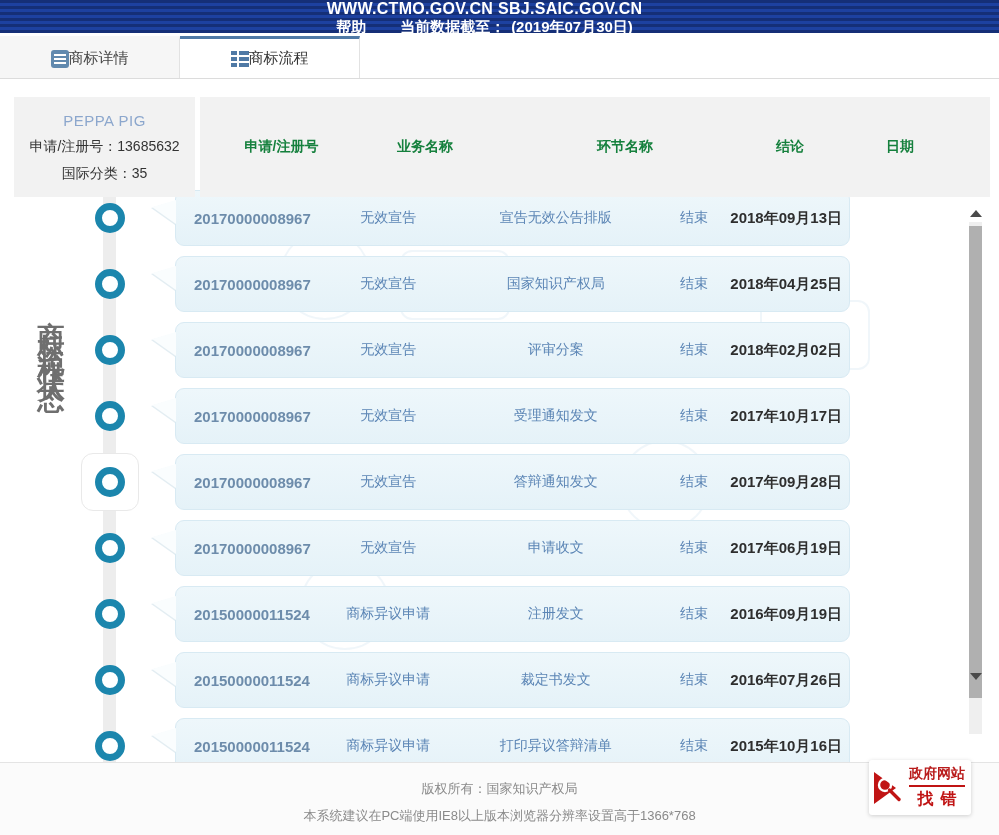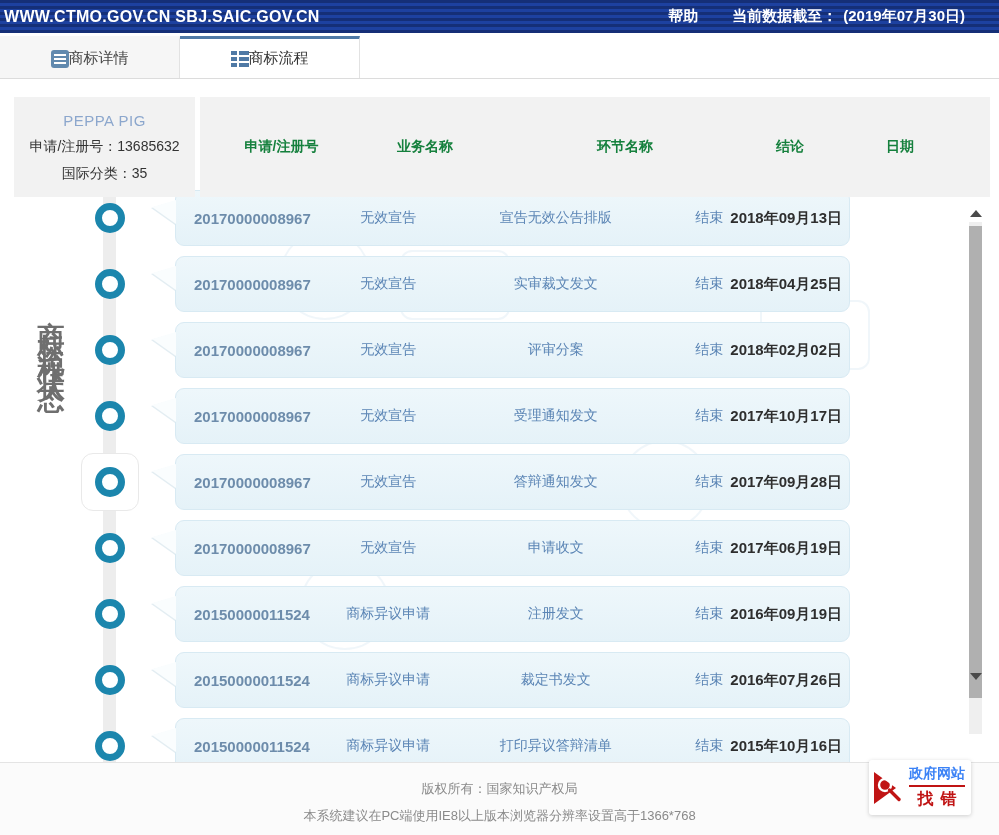--- a/index.html
+++ b/index.html
@@ -5,21 +5,21 @@
   * { margin:0; padding:0; box-sizing:border-box; }
   html,body { background:#e9e9e9; }
   body { font-family:"Liberation Sans","DejaVu Sans",sans-serif; }
   #app { position:relative; width:999px; height:835px; background:#fff; overflow:hidden; margin:0 auto; }
 
   
   .topbar {
     position:absolute; top:0; left:0; right:0; height:33px; z-index:10;
     background:repeating-linear-gradient(180deg,#152f77 0 3px,#1d41a0 3px 6px);
     display:flex; align-items:center; justify-content:space-between;
-    color:#fff; font-weight:bold; font-size:15px; padding:0 34px 0 4px;
+    color:#fff; font-weight:bold; font-size:15px; padding:0 34px 0 4px;flex-direction:column;
   }
   .topbar .brand { letter-spacing:.3px; font-size:16px; }
   .topbar .right { display:flex; align-items:center; gap:34px; }
   .topbar .cutoff { display:flex; gap:6px; }
   .topbar .help { cursor:pointer; }
 
   
   .tabs { position:absolute; top:36px; left:0; right:0; height:43px; display:flex; border-bottom:1px solid #dcdcdc; background:#fff; z-index:9; }
   .tab { width:180px; display:flex; align-items:center; justify-content:center; gap:0;
          font-size:15px; color:#444; background:#f6f6f6; border-right:1px solid #e2e2e2;
@@ -58,21 +58,21 @@
             background:linear-gradient(180deg,#eef7fb,#e5f2f8);
             border:1px solid #d8eaf3; border-radius:9px;
             display:flex; align-items:center; font-size:14px; }
   .bubble::before { content:""; position:absolute; left:-24px; top:9px; width:0; height:0;
             border-top:7px solid transparent; border-bottom:17px solid transparent;
             border-right:24px solid #fafdfe; filter:drop-shadow(-1px 1px 0 #e3edf2); }
   .c { display:block; }
   .c1 { width:180px; padding-left:18px; color:#6d8cab; font-weight:bold; font-size:15px; }
   .c2 { width:140px; text-align:center; color:#5b85b5; }
   .c3 { width:260px; text-align:center; color:#5b85b5; }
-  .c4 { width:70px;  text-align:right; color:#5b85b5; }
+  .c4 { width:70px;  text-align:center; color:#5b85b5; }
   .c5 { width:150px; text-align:center; color:#2e2e2e; font-weight:bold; font-size:15px; }
 
   
   .wm { position:absolute; border:2px solid rgba(130,185,210,.12); z-index:0; pointer-events:none; }
   .wm.ring { border-radius:50%; }
   .wm.sq { border-radius:12px; }
 
   
   .sbar { position:absolute; left:967px; top:190px; width:17px; height:572px; z-index:7; }
   .sbar .track { position:absolute; left:2px; top:32px; width:13px; height:512px; background:#efefef; }
@@ -84,21 +84,21 @@
   
   .footer { position:absolute; left:0; top:762px; width:999px; height:73px; background:#fbfbfb;
             border-top:1px solid #e4e4e4; z-index:6; text-align:center; color:#8a8a8a; font-size:13px; }
   .footer .l1 { margin-top:17px; }
   .footer .l2 { margin-top:9px; }
 
   .badge { position:absolute; right:28px; top:-3px; width:102px; height:55px; background:#fff;
            box-shadow:0 1px 4px rgba(0,0,0,.18); border-radius:3px; display:flex; align-items:center;
            gap:6px; padding:4px 6px 4px 4px; cursor:pointer; }
   .badge .txt { display:flex; flex-direction:column; align-items:center; flex:1; }
-  .badge .t1 { color:#3b82f6; font-weight:bold; font-size:14px; border-bottom:2px solid #c01414; padding-bottom:2px; }
+  .badge .t1 { color:#b91c1c; font-weight:bold; font-size:14px; border-bottom:2px solid #c01414; padding-bottom:2px; }
   .badge .t2 { color:#c01414; font-weight:bold; font-size:16px; letter-spacing:7px; margin-top:2px; text-indent:7px; }
 </style>
 </head>
 <body>
 
 <div id="app">
 
   <header class="topbar">
     <span class="brand">WWW.CTMO.GOV.CN SBJ.SAIC.GOV.CN</span>
     <span class="right">
@@ -168,21 +168,21 @@
         <span class="c c5">2018年09月13日</span>
       </div>
     </div>
 
     <div class="row-slot">
 
       <div class="node"></div>
       <div class="bubble">
         <span class="c c1">20170000008967</span>
         <span class="c c2">无效宣告</span>
-        <span class="c c3">实审裁文发文</span>
+        <span class="c c3">国家知识产权局</span>
         <span class="c c4">结束</span>
         <span class="c c5">2018年04月25日</span>
       </div>
     </div>
 
     <div class="row-slot">
 
       <div class="node"></div>
       <div class="bubble">
         <span class="c c1">20170000008967</span>

